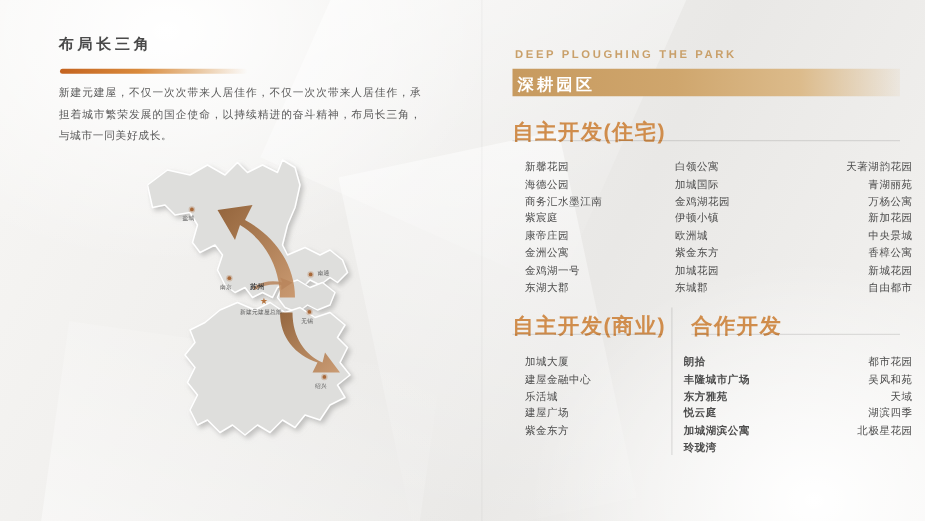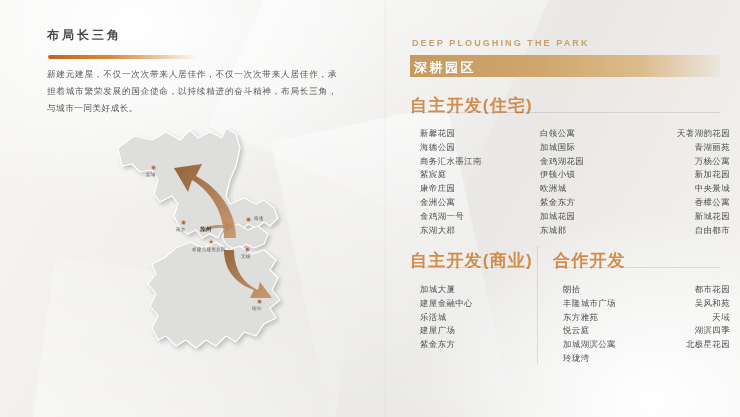--- a/index.html
+++ b/index.html
@@ -211,21 +211,21 @@
       <li>乐活城</li>
       <li>建屋广场</li>
       <li>紫金东方</li>
     </ul>
 
     <div class="vdiv" style="left:152px;top:246px;height:118px;"></div>
 
     <div class="grp-head" style="left:168px;top:249px;">合作开发</div>
     <div class="hdr-rule" style="left:168px;top:267px;width:167px;"></div>
 
-    <ul class="col" style="left:168px;top:272px;width:100px;">
+    <ul class="col" style="left:152px;top:272px;width:100px;font-weight:bold;">
       <li>朗拾</li>
       <li>丰隆城市广场</li>
       <li>东方雅苑</li>
       <li>悦云庭</li>
       <li>加城湖滨公寓</li>
       <li>玲珑湾</li>
     </ul>
 
     <ul class="col ra" style="left:245px;top:272px;width:90px;">
       <li>都市花园</li>

